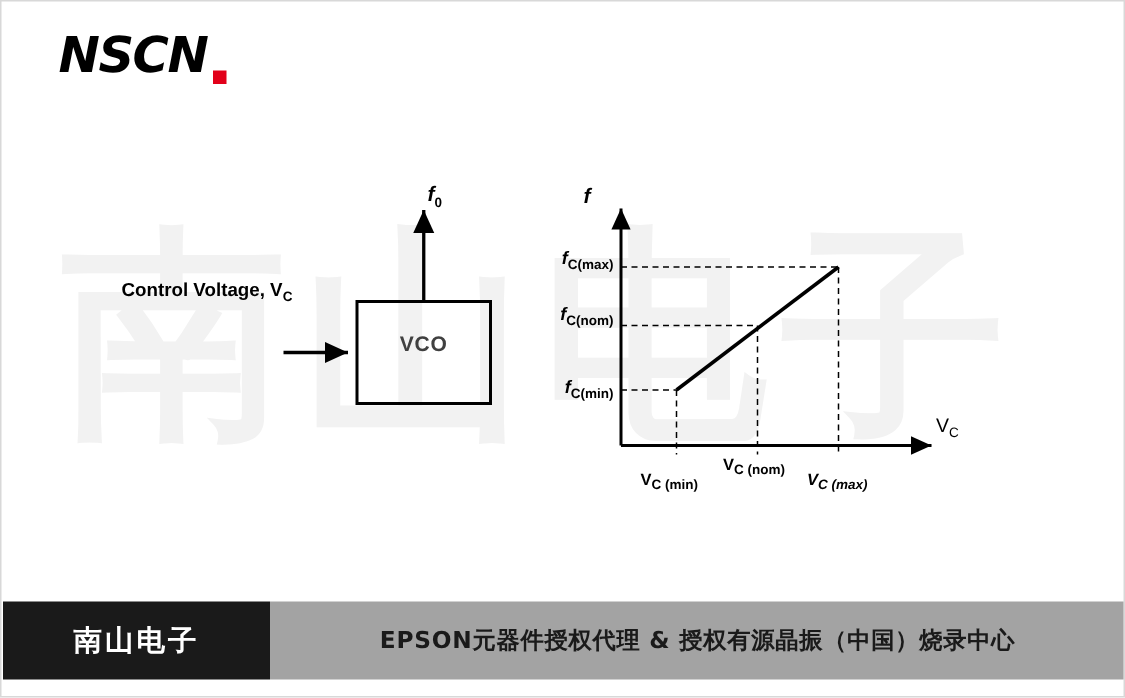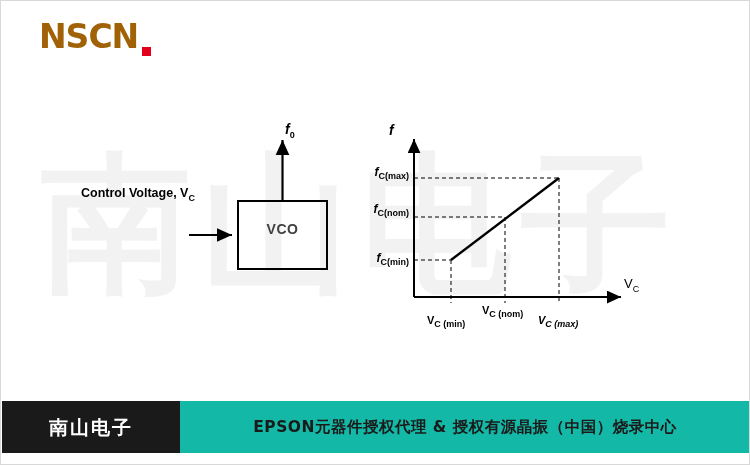--- a/index.html
+++ b/index.html
@@ -40,21 +40,22 @@
   #logo {
     position:absolute; left:38px; top:16px;
     width:130px; height:40px;
     z-index:3;
   }
   #logo .txt {
     position:absolute; left:0; top:0;
     font-family:"DejaVu Sans", sans-serif;
     font-size:33px;
     font-weight:bold;
-    color:#a16207;
+    font-style:italic;
+    color:#000000;
     letter-spacing:-1px;
     line-height:40px;
   }
   #logo .sq {
     position:absolute;
     left:103px; top:30px;
     width:9px; height:9px;
     background:#e2001a;
   }
 
@@ -125,21 +126,21 @@
     font-size:19px;
     font-weight:bold;
     letter-spacing:2px;
     text-align:center;
     line-height:52px;
     font-family:"DejaVu Sans", sans-serif;
   }
   #footer-right {
     position:absolute; left:179px; top:400px;
     width:570px; height:52px;
-    background:#14b8a6;
+    background:#a3a3a3;
     z-index:4;
   }
   #footer-right span {
     display:block;
     color:#1a1a1a;
     font-size:15.5px;
     font-weight:bold;
     text-align:center;
     line-height:52px;
     letter-spacing:0.5px;

